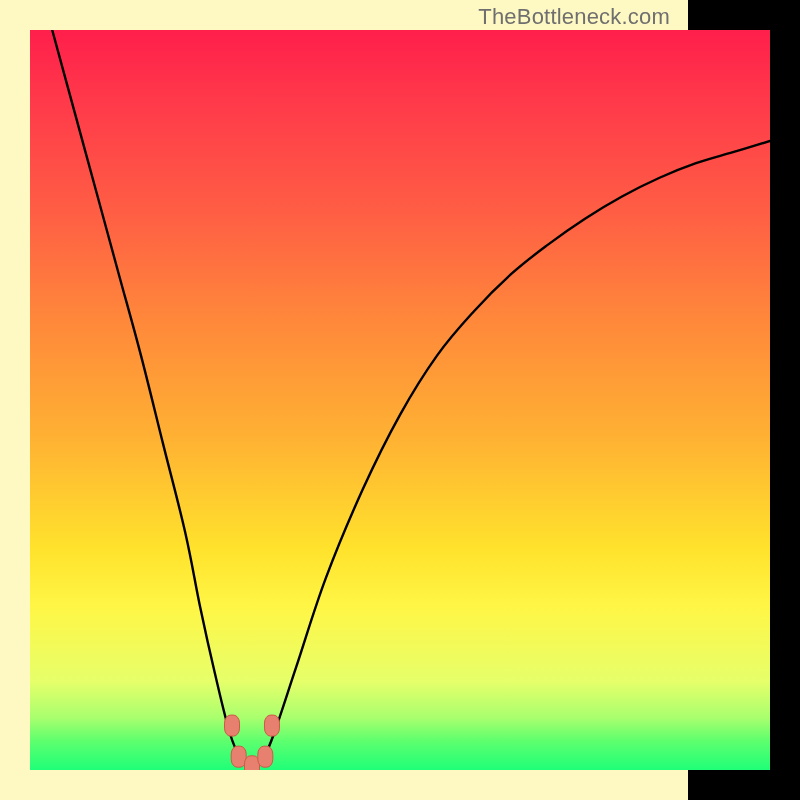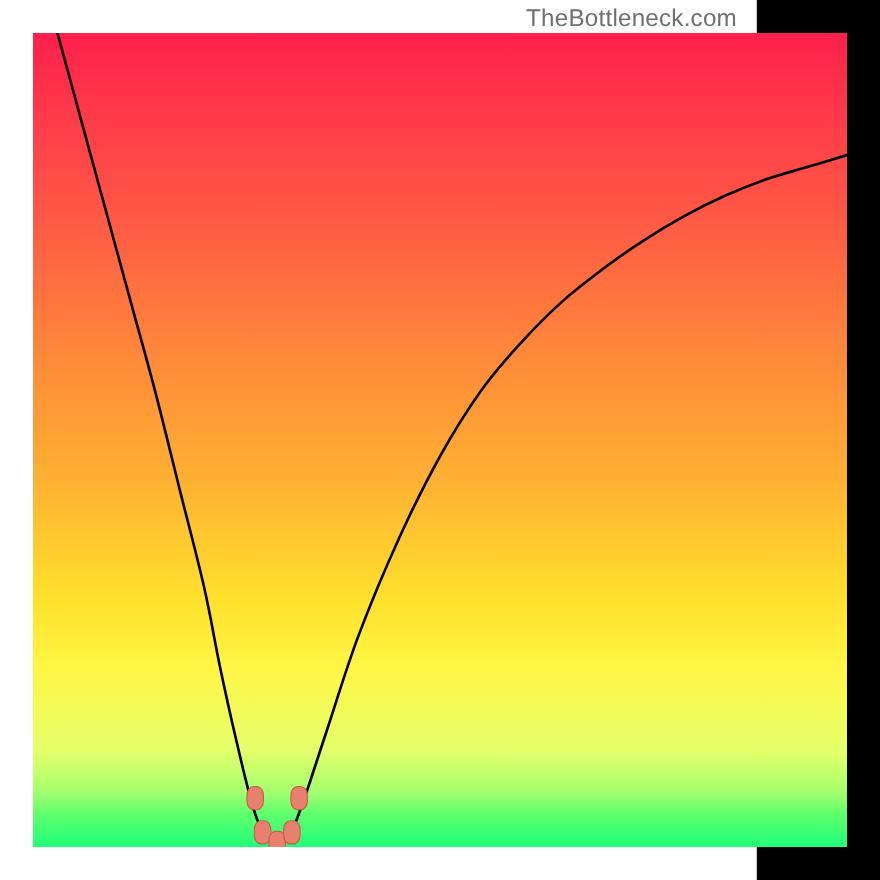--- a/index.html
+++ b/index.html
@@ -10,21 +10,21 @@
     background: #000;
     overflow: hidden;
     font-family: Arial, Helvetica, sans-serif;
   }
   .frame {
     position: absolute;
     top: 0;
     left: 0;
     width: 688px;
     height: 800px;
-    background: #ffffff;
+    background: #fef9c3;
   }
   .watermark {
     position: absolute;
     top: 4px;
     right: 18px;
     color: #6f6f6f;
     font-size: 22px;
     font-weight: 500;
     letter-spacing: 0.2px;
   }

